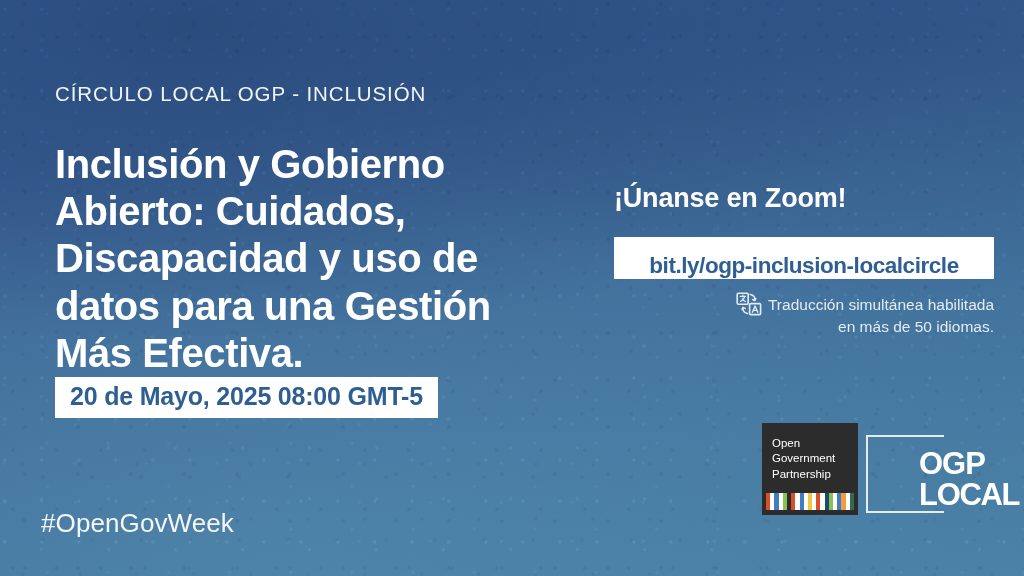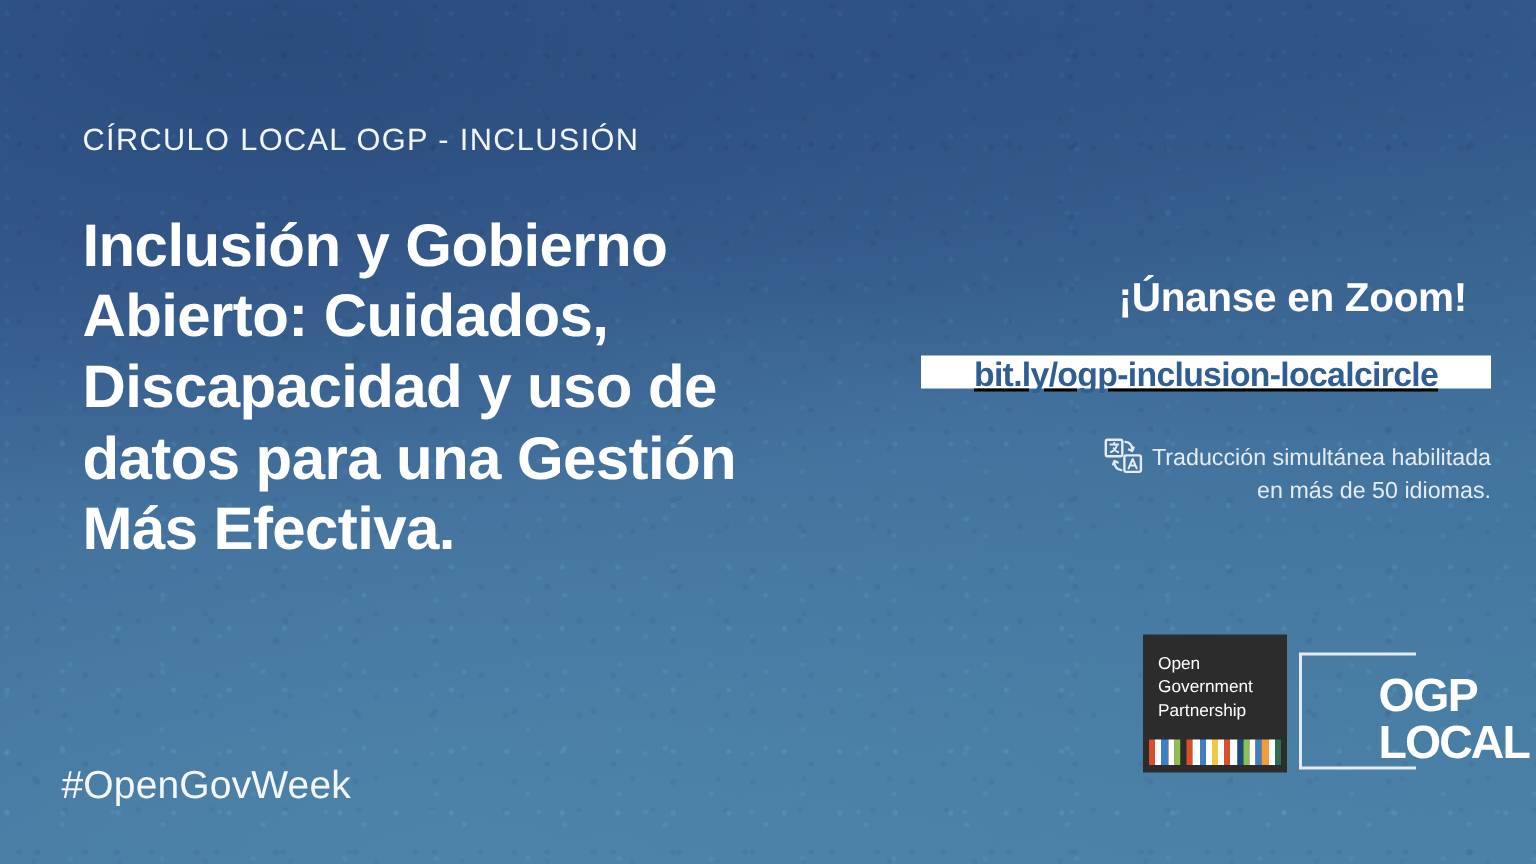--- a/index.html
+++ b/index.html
@@ -67,31 +67,31 @@
   }
 
   #hashtag {
     position:absolute; left:41px; top:508px;
     font-size:26px; font-weight:400; letter-spacing:0.1px;
     color:#f4f7fa;
   }
 
   
   #zoom-heading {
-    position:absolute; left:598px; top:183px;
-    width:380px; text-align:right;
+    position:absolute; left:614px; top:183px;
+    width:380px; text-align:left;
     font-size:27px; font-weight:700; letter-spacing:-0.2px;
     color:#ffffff;
   }
 
   #url-badge {
     position:absolute; left:614px; top:237px;
-    width:380px; height:22px;
+    width:380px; height:42px;
     background:#ffffff;
-    display:flex; align-items:flex-start; justify-content:center;text-decoration:underline;
+    display:flex; align-items:flex-end; justify-content:center;
   }
   #url-badge .url-text {
     color:#2f5f92;
     font-size:22.5px; font-weight:700; letter-spacing:-0.45px;
     white-space:nowrap;
   }
 
   #translation-note {
     position:absolute; left:614px; top:292px;
     width:380px;
@@ -156,20 +156,21 @@
 <body>
 
 <div id="poster">
 
   <div id="texture"></div>
 
   <div id="eyebrow">CÍRCULO LOCAL OGP - INCLUSIÓN</div>
 
   <h1 id="headline">Inclusión y Gobierno Abierto: Cuidados, Discapacidad y uso de datos para una Gestión Más Efectiva.</h1>
 
+  <div id="date-badge">20 de Mayo, 2025 08:00 GMT-5</div>
 
   <div id="hashtag">#OpenGovWeek</div>
 
   <div id="zoom-heading">¡Únanse en Zoom!</div>
 
   <div id="url-badge">
     <span class="url-text">bit.ly/ogp-inclusion-localcircle</span>
   </div>
 
   <div id="translation-note">

